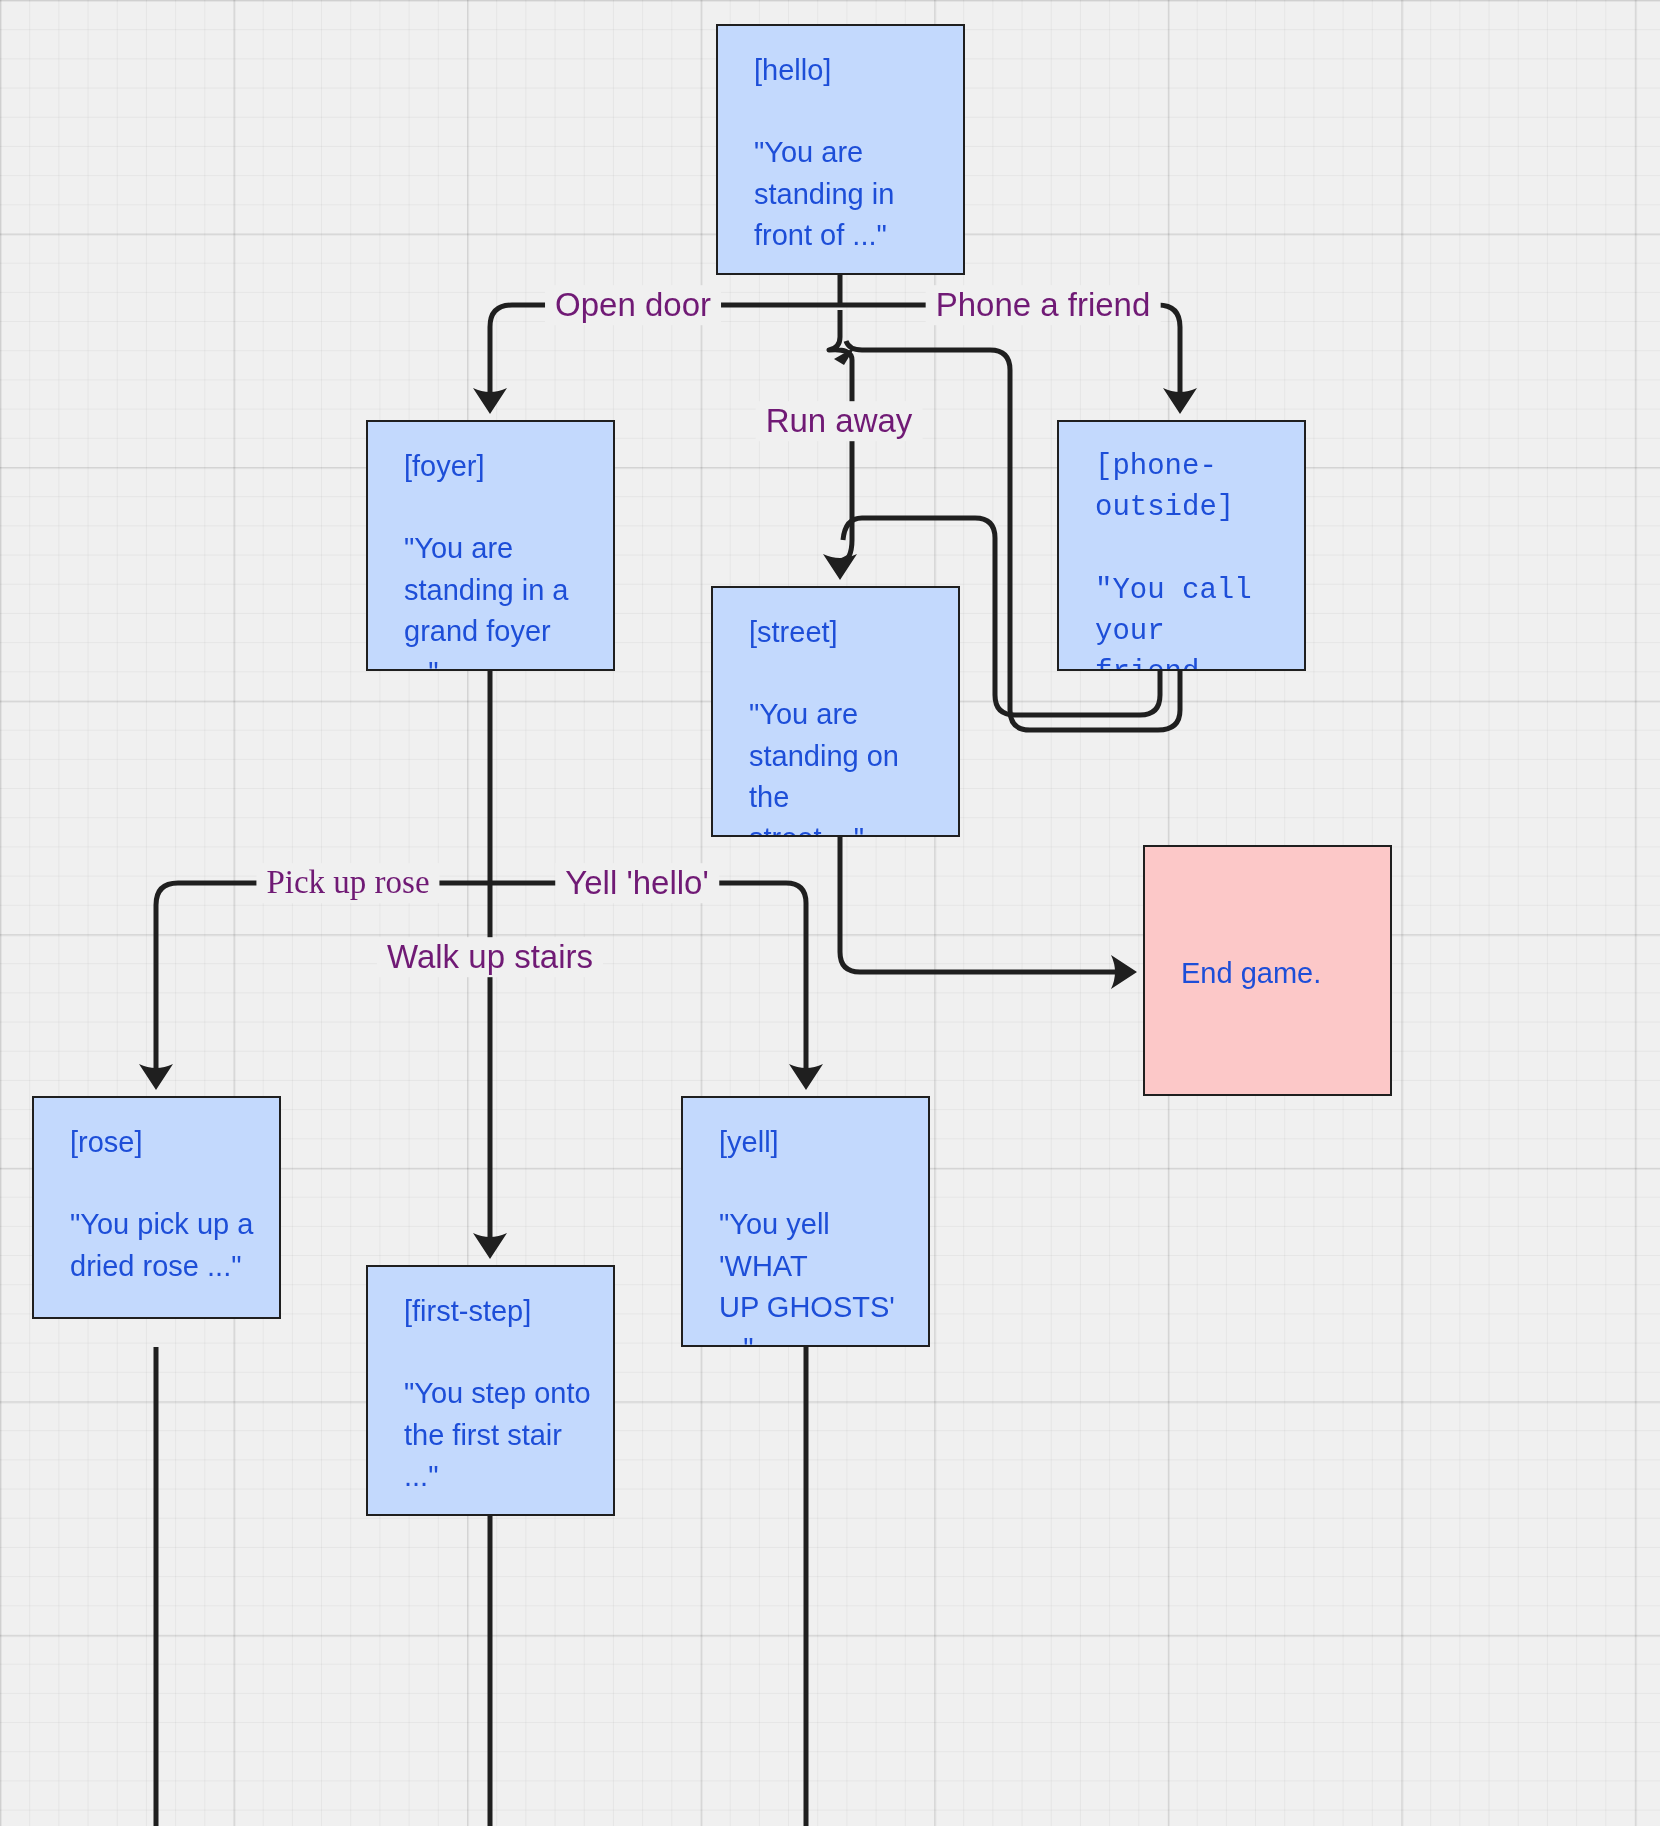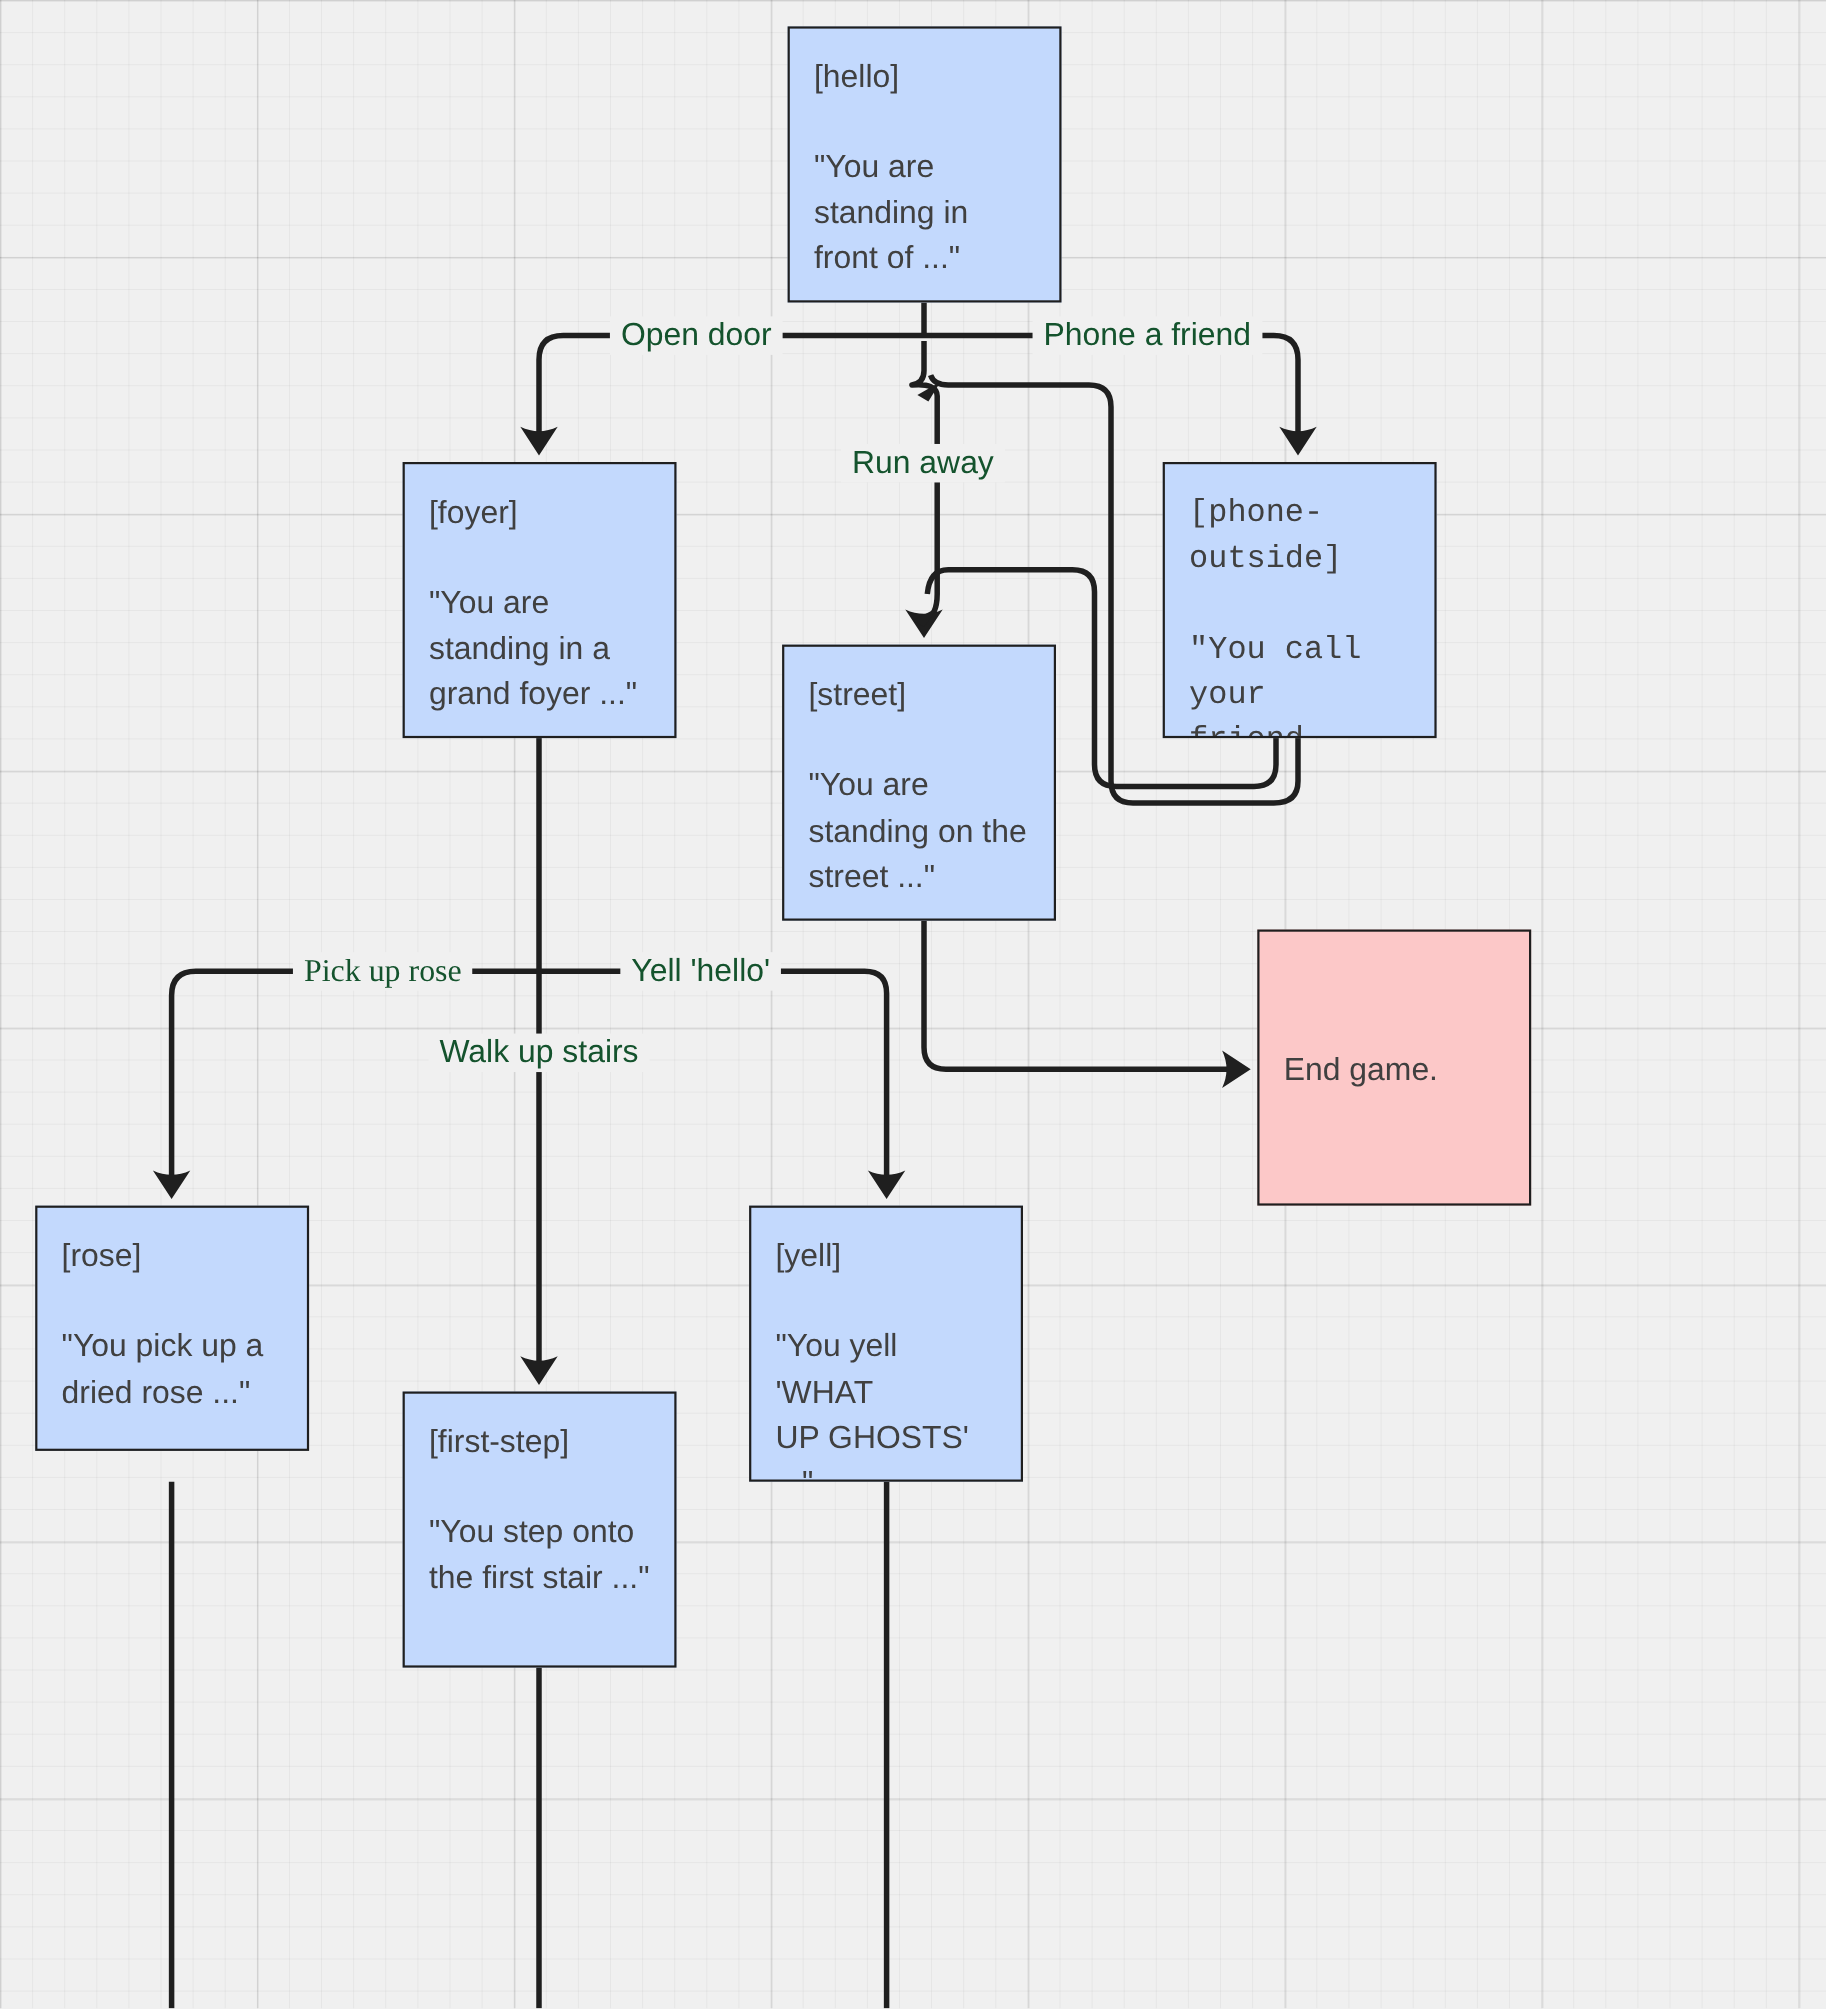--- a/index.html
+++ b/index.html
@@ -44,39 +44,39 @@
     fill: none;
     stroke: #1f1f1f;
     stroke-width: 5;
     stroke-linecap: butt;
     stroke-linejoin: round;
   }
   .node {
     position: absolute;
     box-sizing: border-box;
     border: 2.5px solid #1f1f1f;
-    padding: 24px 22px 18px 22px;
+    padding: 24px 22px 18px 36px;
     font-size: 29px;
     line-height: 1.42;
-    color: #404040;
+    color: #1d4ed8;
     white-space: pre-wrap;
     overflow: hidden;
   }
   .node.blue { background: #c3d9fd; }
   .node.red  { background: #fcc8c8; display:flex; align-items:center; }
   .node .nid { display:block; }
   .node .ntext { display:block; margin-top: 1.42em; }
   .node.red .ntext { margin-top: 0; text-align: center; }
   .edge-label {
     position: absolute;
     transform: translate(-50%, -50%);
     background: #f0f0f0;
     padding: 0 10px;
-    font-size: 29px;
-    color: #14532d;
+    font-size: 33px;
+    color: #701a75;
     white-space: nowrap;
     line-height: 1.2;
   }
 </style>
 </head>
 <body>
 
 <div id="canvas">
   <div id="grid-major"></div>
 

